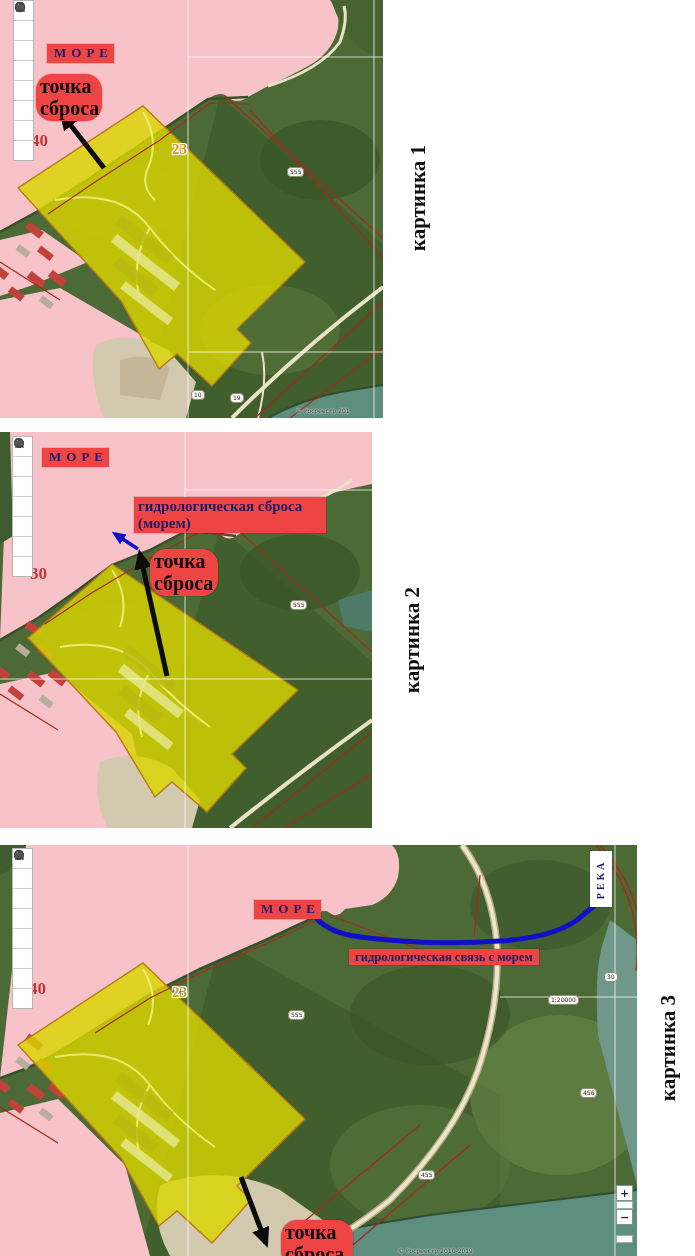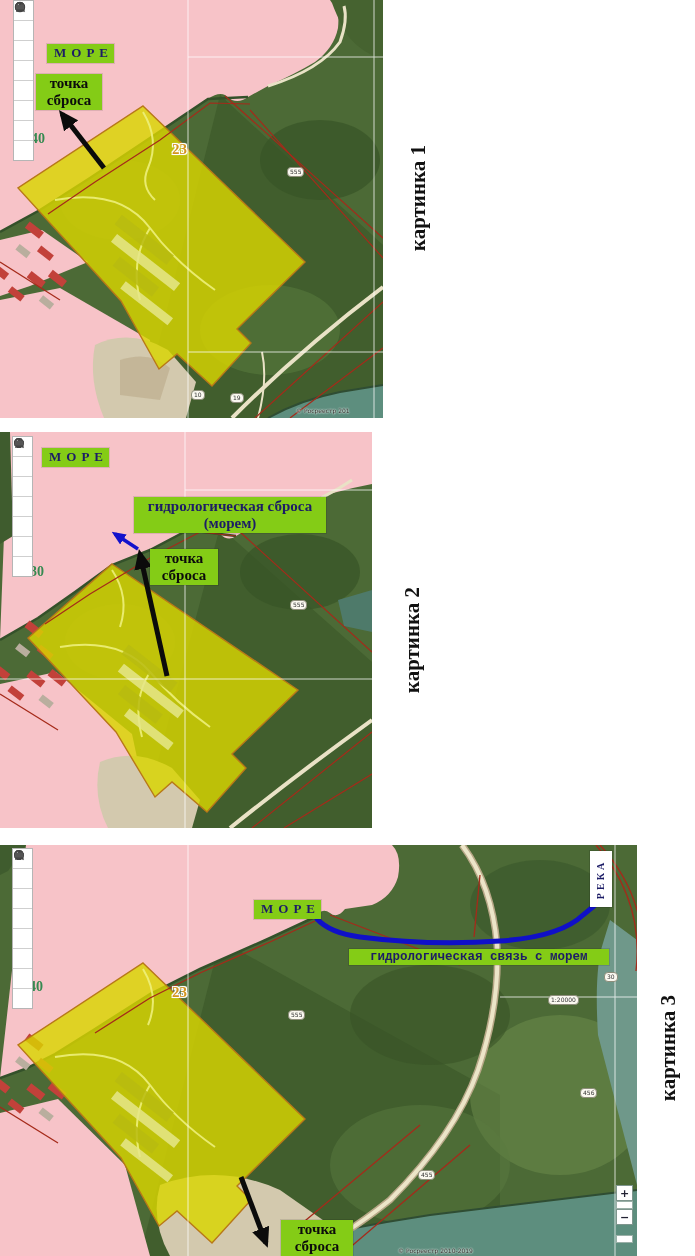--- a/index.html
+++ b/index.html
@@ -1,31 +1,31 @@
 <!DOCTYPE html>
 <html><head>
 <meta charset="utf-8">
 <style>
   html,body{margin:0;padding:0;background:#fff;}
   #stage{position:relative;width:695px;height:1256px;background:#fff;overflow:hidden;
          font-family:"Liberation Serif",serif;}
   .map{position:absolute;overflow:hidden;background:#4c6a36;}
   .map svg{position:absolute;left:0;top:0;}
   
-  .wbox{position:absolute;background:#84cc16;font-weight:bold;text-align:center;line-height:1.12;
+  .wbox{position:absolute;background:#ef4444;font-weight:bold;line-height:1.12;
         padding:1px 4px;box-shadow:0 0 0 1px rgba(0,0,0,.10);}
   .navy{color:#1c1c66;}
   .blk{color:#0c0c0c;}
   .sea-label{font-size:13px;letter-spacing:5px;padding:2px 1px 2px 7px;}
-  .discharge{font-size:15px;}
+  .discharge{font-size:20px;border-radius:16px;}
   .hydro2{font-size:15px;width:184px;}
-  .hydro3{font-size:12.5px;white-space:nowrap;padding:1px 21px;font-family:Liberation Mono, monospace;}
+  .hydro3{font-size:12.5px;white-space:nowrap;padding:1px 6px;}
   .parcelnum{position:absolute;font-weight:bold;font-size:15px;color:#d4951f;
     text-shadow:0 0 2px #fff,0 0 2px #fff,1px 1px 0 #fff,-1px -1px 0 #fff,1px -1px 0 #fff,-1px 1px 0 #fff;}
-  .coordtxt{position:absolute;font-size:14px;color:#15803d;font-weight:bold;opacity:.85;}
+  .coordtxt{position:absolute;font-size:17px;color:#b91c1c;font-weight:bold;opacity:.85;}
   .pill{position:absolute;background:#faf8f0;border:1px solid #8d8d7a;border-radius:4px;
         font-family:"DejaVu Sans",sans-serif;font-size:6px;line-height:8px;color:#333;padding:0 2px;}
   .copyr{position:absolute;font-family:"DejaVu Sans",sans-serif;font-size:6px;color:#33332e;
          text-shadow:0 0 2px #fff,0 0 2px #fff;white-space:nowrap;}
   .caption{position:absolute;width:160px;height:30px;display:flex;align-items:center;justify-content:center;
            transform:rotate(-90deg);font-size:21px;font-weight:bold;color:#111;white-space:nowrap;}
   
   .toolbar{position:absolute;width:19px;background:#fdfdfd;border:1px solid #b5b5b5;z-index:5;}
   .tool{height:19px;border-bottom:1px solid #cfcfcf;display:flex;align-items:center;justify-content:center;background:#fff;}
   .tool:last-child{border-bottom:none;}

